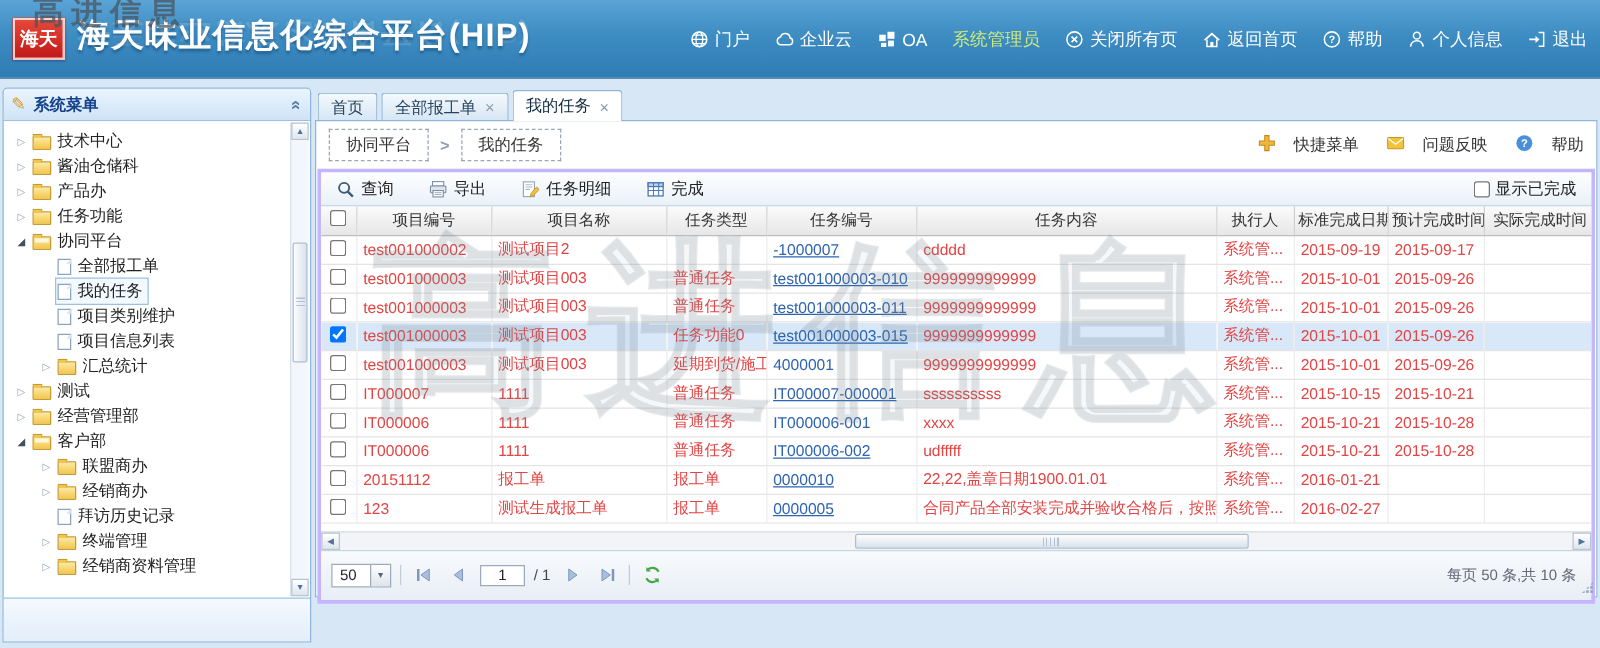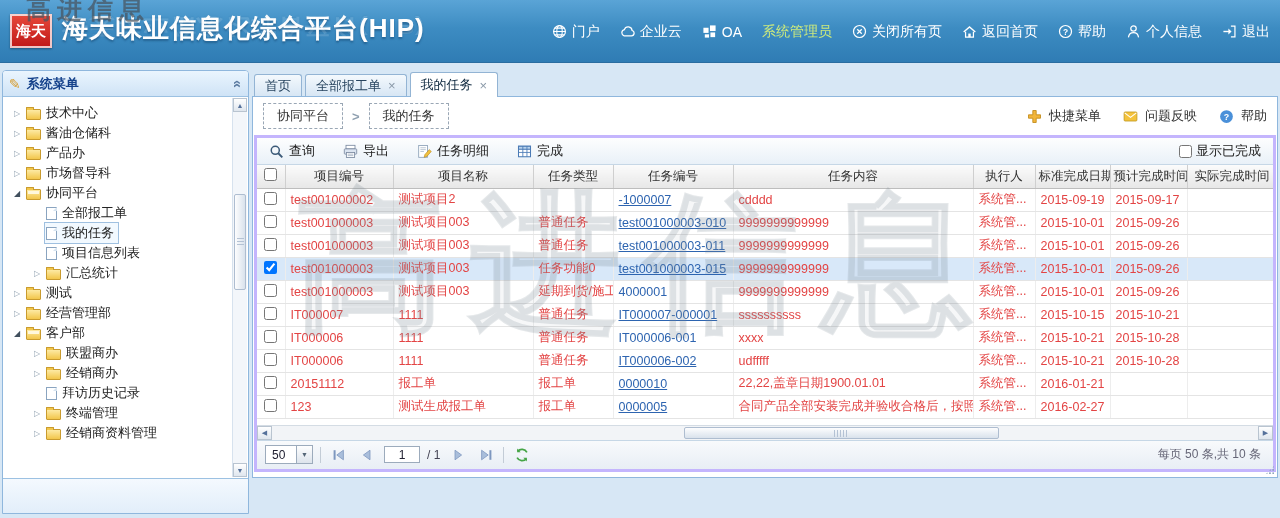--- a/index.html
+++ b/index.html
@@ -72,21 +72,21 @@
   .tab-close{color:#8a99a8;font-size:13px;margin-left:1px;cursor:pointer}
 
   
   .panel{position:absolute;left:252px;top:96px;width:1026px;height:382px;background:#fff;
          border:1px solid #8fb7dd;z-index:2}
   .bcrow{height:38px;display:flex;align-items:center;justify-content:space-between;padding:0 10px}
   .crumbs{display:flex;align-items:center;gap:9px}
   .crumb{border:1px dashed #9aa7b5;padding:3px 13px;font-size:13px;color:#333;cursor:pointer;white-space:nowrap}
   .csep{color:#8fa0b0;font-size:13px;font-weight:bold}
   .qacts{display:flex;align-items:center;gap:22px}
-  .qact{display:flex;align-items:center;gap:7px;font-size:13px;color:#333;cursor:pointer;white-space:nowrap}
+  .qact{display:flex;align-items:flex-start;gap:14px;font-size:13px;color:#333;cursor:pointer;white-space:nowrap}
 
   .gridblock{margin:0 1px;border:3px solid #c4b5fd}
   .tbar{height:27px;display:flex;align-items:center;gap:28px;padding:0 12px;position:relative;
         background:linear-gradient(#fdfefe,#e9f1f8);border-bottom:1px solid #c6d7e6}
   .tbtn{display:flex;align-items:center;gap:5px;font-size:13px;color:#222;cursor:pointer;white-space:nowrap}
   .showdone{position:absolute;right:12px;display:flex;align-items:center;gap:4px;font-size:13px;color:#222}
 
   .gridwrap{overflow:hidden;background:#fff}
   table{border-collapse:collapse;table-layout:fixed;width:1020px;font-size:12.5px}
   thead th{height:23px;background:linear-gradient(#fbfbfb,#e7e7e7);border-right:1px solid #cfcfcf;
@@ -103,21 +103,21 @@
   .hscroll{height:15px;background:#f2f4f7;border-top:1px solid #d4dce4;position:relative}
   .hs-btn{position:absolute;top:0;width:15px;height:14px;background:linear-gradient(#ffffff,#dfe6ee);
           border:1px solid #b9c4d0;display:flex;align-items:center;justify-content:center;
           font-size:7px;color:#55719b;cursor:pointer}
   .hs-btn.l{left:0}.hs-btn.r{right:0}
   .hs-thumb{position:absolute;left:42%;width:31%;top:1px;height:12px;border-radius:2px;cursor:pointer;
           background:linear-gradient(#fdfdfe,#d9e2ec);border:1px solid #aebdd0}
   .hs-thumb::after{content:"";position:absolute;left:50%;margin-left:-7px;top:2px;width:14px;height:7px;
           background:repeating-linear-gradient(90deg,#b4c2d4 0 1px,transparent 1px 3px)}
 
-  .pager{height:29px;display:flex;align-items:center;gap:7px;padding:8px 8px;position:relative;
+  .pager{height:40px;display:flex;align-items:center;gap:7px;padding:8px 8px;position:relative;
          background:linear-gradient(#f8fafc,#e8eef5);border-top:1px solid #c6d7e6;font-size:12px;color:#445}
   .pgsize{width:48px;height:19px;border:1px solid #9cabbc;background:#fff;display:flex;align-items:center;
           position:relative;padding-left:6px;font-size:12px;color:#223;cursor:pointer}
   .pgcaret{position:absolute;right:0;top:0;width:16px;height:17px;background:linear-gradient(#fefefe,#dde4ec);
           border-left:1px solid #9cabbc;display:flex;align-items:center;justify-content:center;font-size:7px;color:#567}
   .pgbtn{width:21px;height:19px;display:flex;align-items:center;justify-content:center;cursor:pointer}
   .pginput{width:36px;height:17px;border:1px solid #9cabbc;text-align:center;font-size:12px;color:#223}
   .vsep{width:1px;height:16px;background:#c3ccd6}
   .pgsummary{position:absolute;right:12px;color:#667}
   .grip{position:absolute;right:2px;bottom:2px;width:10px;height:10px;
@@ -242,21 +242,21 @@
         <span class="texp">▷</span>
         <span class="tinner">
           <span class="folder"></span>
           <span class="tlabel">产品办</span>
         </span>
       </div>
       <div class="titem" style="padding-left: 6px;">
         <span class="texp">▷</span>
         <span class="tinner">
           <span class="folder"></span>
-          <span class="tlabel">市场督导科</span>
+          <span class="tlabel">任务功能</span>
         </span>
       </div>
       <div class="titem" style="padding-left: 6px;">
         <span class="texp e">◢</span>
         <span class="tinner">
           <span class="folder open"></span>
           <span class="tlabel">协同平台</span>
         </span>
       </div>
       <div class="titem" style="padding-left: 26px;">
@@ -264,20 +264,27 @@
         <span class="tinner">
           <span class="file"></span>
           <span class="tlabel">全部报工单</span>
         </span>
       </div>
       <div class="titem sel" style="padding-left: 26px;">
         <span class="texp"></span>
         <span class="tinner">
           <span class="file"></span>
           <span class="tlabel">我的任务</span>
+        </span>
+      </div>
+      <div class="titem" style="padding-left: 26px;">
+        <span class="texp"></span>
+        <span class="tinner">
+          <span class="file"></span>
+          <span class="tlabel">项目类别维护</span>
         </span>
       </div>
       <div class="titem" style="padding-left: 26px;">
         <span class="texp"></span>
         <span class="tinner">
           <span class="file"></span>
           <span class="tlabel">项目信息列表</span>
         </span>
       </div>
       <div class="titem" style="padding-left: 26px;">

